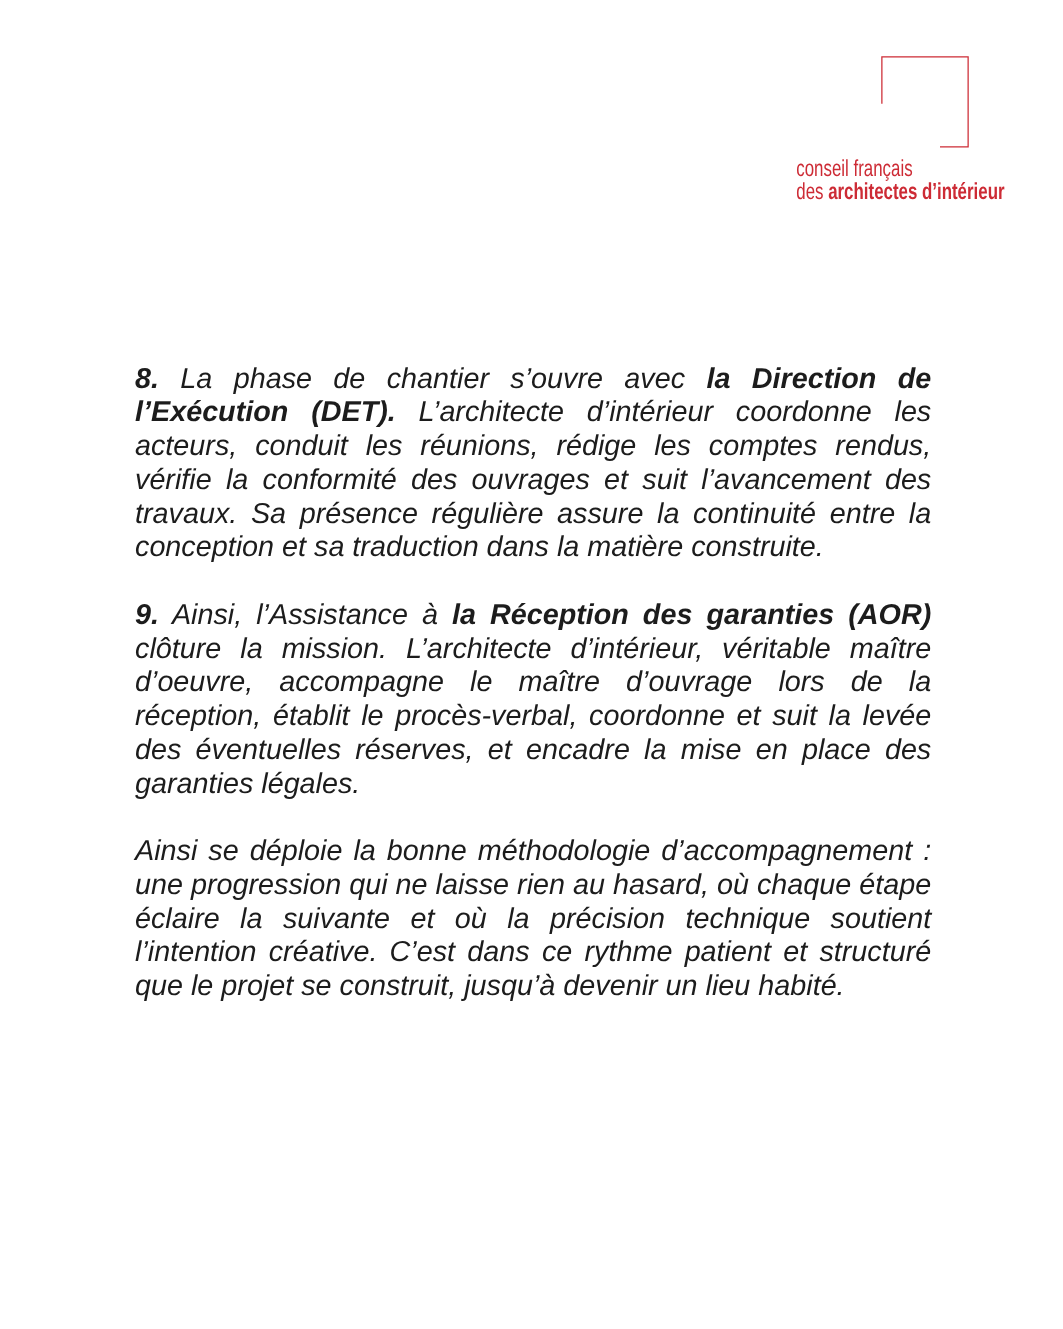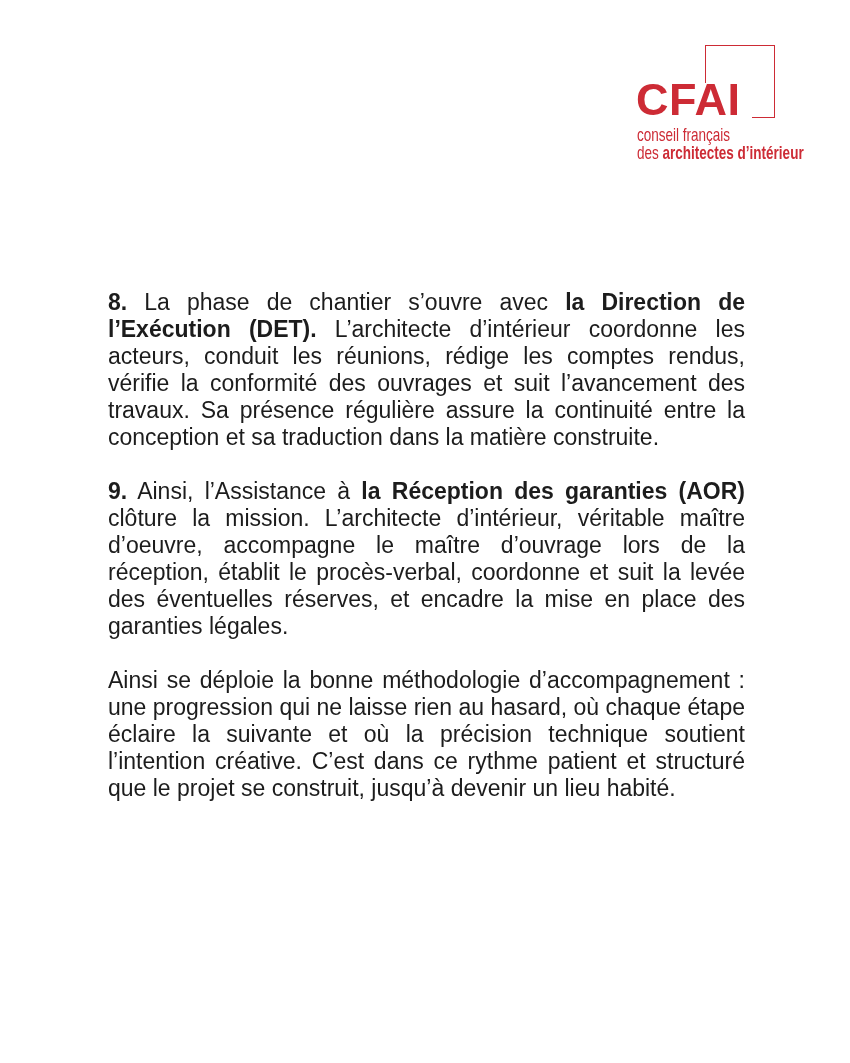--- a/index.html
+++ b/index.html
@@ -76,32 +76,31 @@
   .text-block {
     position: absolute;
     left: 108px;
     top: 289px;
     width: 637px;
     font-size: 23px;
     line-height: 27px;
     color: var(--text-color);
     text-align: justify;
   }
-  .text-block p { margin: 0 0 27px 0; }
+  .text-block p { margin: 0 0 27px 0; font-style: italic; }
   .text-block strong { font-weight: 700; }
 </style>
 </head>
 <body>
 
 <div class="page">
 
   <div class="logo">
     <div class="logo-square"></div>
     <div class="logo-mask"></div>
-    <div class="logo-acronym">CFAI</div>
     <div class="tagline tagline1">conseil français</div>
     <div class="tagline tagline2"><span>des </span><strong>architectes d’intérieur</strong></div>
   </div>
 
   <div class="text-block" id="paragraphs">
       <p><strong>8.</strong><span> La phase de chantier s’ouvre avec </span><strong>la Direction de l’Exécution (DET).</strong><span> L’architecte d’intérieur coordonne les acteurs, conduit les réunions, rédige les comptes rendus, vérifie la conformité des ouvrages et suit l’avancement des travaux. Sa présence régulière assure la continuité entre la conception et sa traduction dans la matière construite.</span></p>
       <p><strong>9.</strong><span> Ainsi, l’Assistance à </span><strong>la Réception des garanties (AOR)</strong><span> clôture la mission. L’architecte d’intérieur, véritable maître d’oeuvre, accompagne le maître d’ouvrage lors de la réception, établit le procès-verbal, coordonne et suit la levée des éventuelles réserves, et encadre la mise en place des garanties légales.</span></p>
       <p><span>Ainsi se déploie la bonne méthodologie d’accompagnement : une progression qui ne laisse rien au hasard, où chaque étape éclaire la suivante et où la précision technique soutient l’intention créative. C’est dans ce rythme patient et structuré que le projet se construit, jusqu’à devenir un lieu habité.</span></p>
     </div>
 

